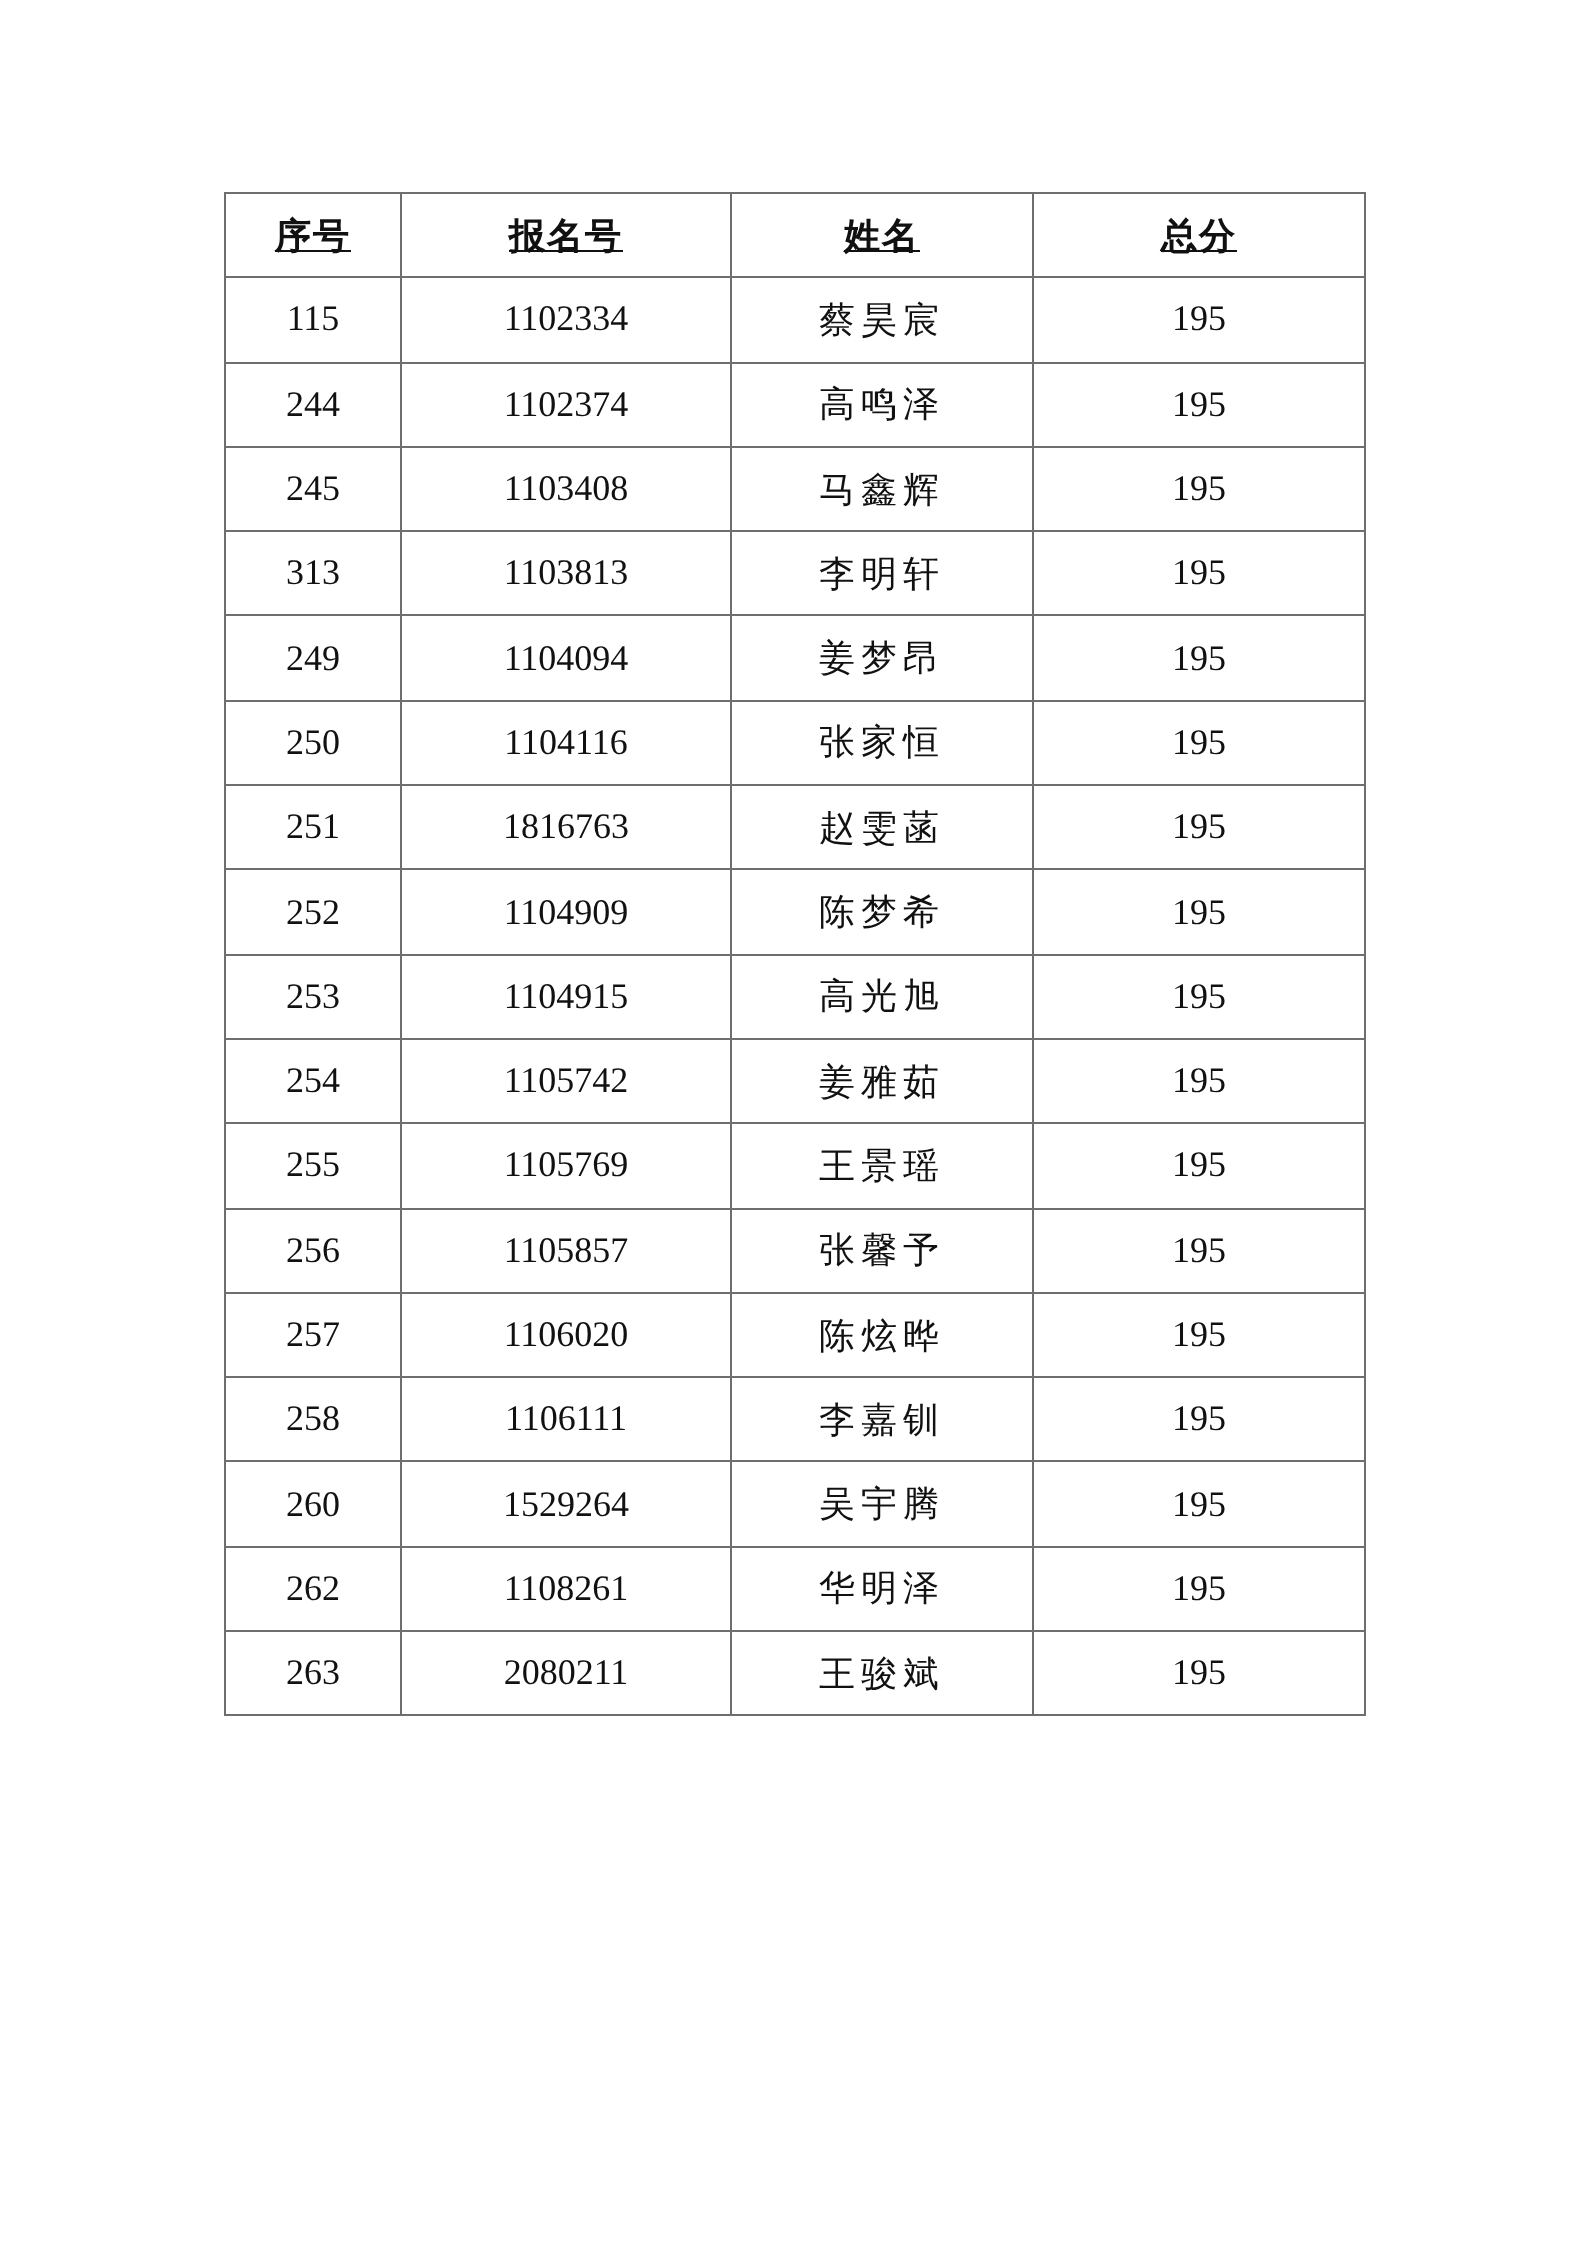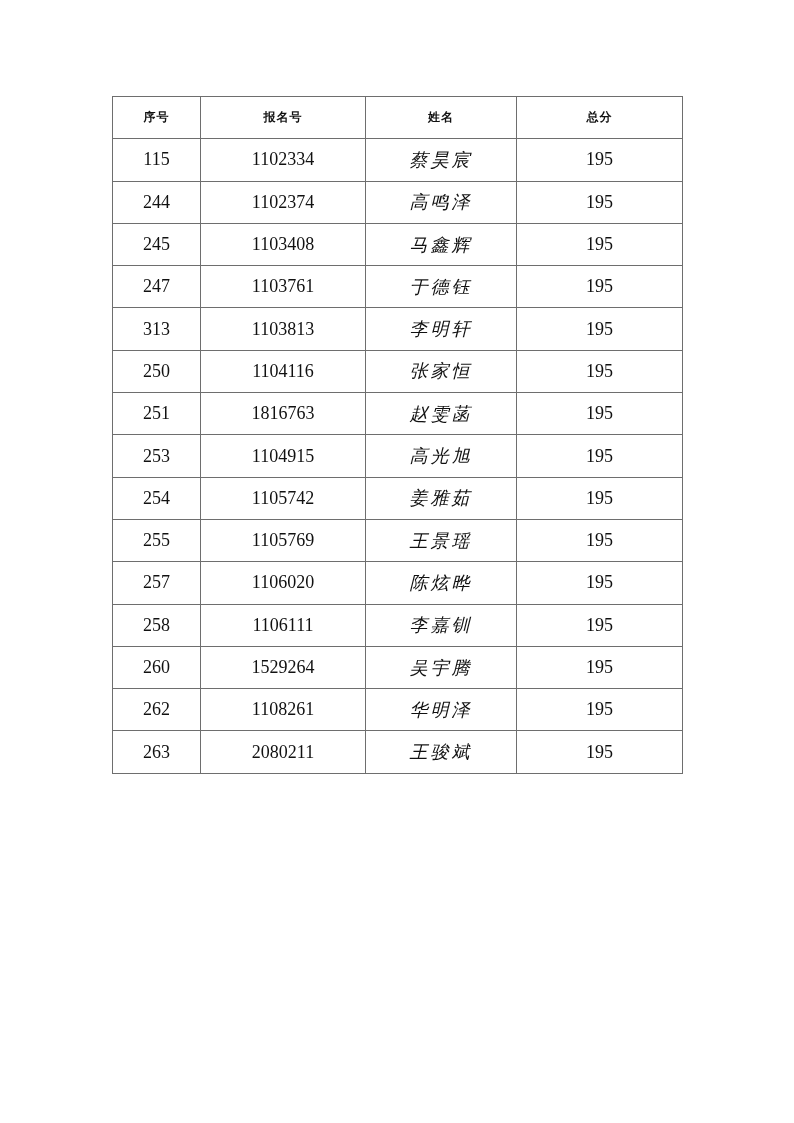--- a/index.html
+++ b/index.html
@@ -36,32 +36,32 @@
       border: 1px solid #6e6e6e;
       height: 41.3px;
       padding: 0;
       text-align: center;
       vertical-align: middle;
       color: #111111;
     }
     table.score-table th {
       font-family: "DejaVu Sans", "Liberation Sans", sans-serif;
       font-weight: bold;
-      font-size: 12px;
+      font-size: 18px;
       letter-spacing: 1px;
+      text-decoration: underline;
     }
     table.score-table td {
       font-family: "Liberation Serif", "DejaVu Serif", serif;
       font-size: 18px;
     }
     table.score-table td.name {
       font-family: "DejaVu Serif", "Liberation Serif", serif;
       letter-spacing: 3px;
       font-size: 18px;
-      font-style: italic;
     }
   </style>
 </head>
 <body>
 
 <div class="page">
   <table class="score-table">
     <colgroup>
       <col class="c1">
         <col class="c2">
@@ -89,59 +89,71 @@
           <td class="name">高鸣泽</td>
           <td>195</td>
         </tr>
         <tr>
           <td>245</td>
           <td>1103408</td>
           <td class="name">马鑫辉</td>
           <td>195</td>
         </tr>
         <tr>
-          <td>247</td>
-          <td>1103761</td>
-          <td class="name">于德钰</td>
+          <td>313</td>
+          <td>1103813</td>
+          <td class="name">李明轩</td>
           <td>195</td>
         </tr>
         <tr>
-          <td>313</td>
-          <td>1103813</td>
-          <td class="name">李明轩</td>
+          <td>249</td>
+          <td>1104094</td>
+          <td class="name">姜梦昂</td>
           <td>195</td>
         </tr>
         <tr>
           <td>250</td>
           <td>1104116</td>
           <td class="name">张家恒</td>
           <td>195</td>
         </tr>
         <tr>
           <td>251</td>
           <td>1816763</td>
           <td class="name">赵雯菡</td>
+          <td>195</td>
+        </tr>
+        <tr>
+          <td>252</td>
+          <td>1104909</td>
+          <td class="name">陈梦希</td>
           <td>195</td>
         </tr>
         <tr>
           <td>253</td>
           <td>1104915</td>
           <td class="name">高光旭</td>
           <td>195</td>
         </tr>
         <tr>
           <td>254</td>
           <td>1105742</td>
           <td class="name">姜雅茹</td>
           <td>195</td>
         </tr>
         <tr>
           <td>255</td>
           <td>1105769</td>
           <td class="name">王景瑶</td>
+          <td>195</td>
+        </tr>
+        <tr>
+          <td>256</td>
+          <td>1105857</td>
+          <td class="name">张馨予</td>
           <td>195</td>
         </tr>
         <tr>
           <td>257</td>
           <td>1106020</td>
           <td class="name">陈炫晔</td>
           <td>195</td>
         </tr>
         <tr>
           <td>258</td>

